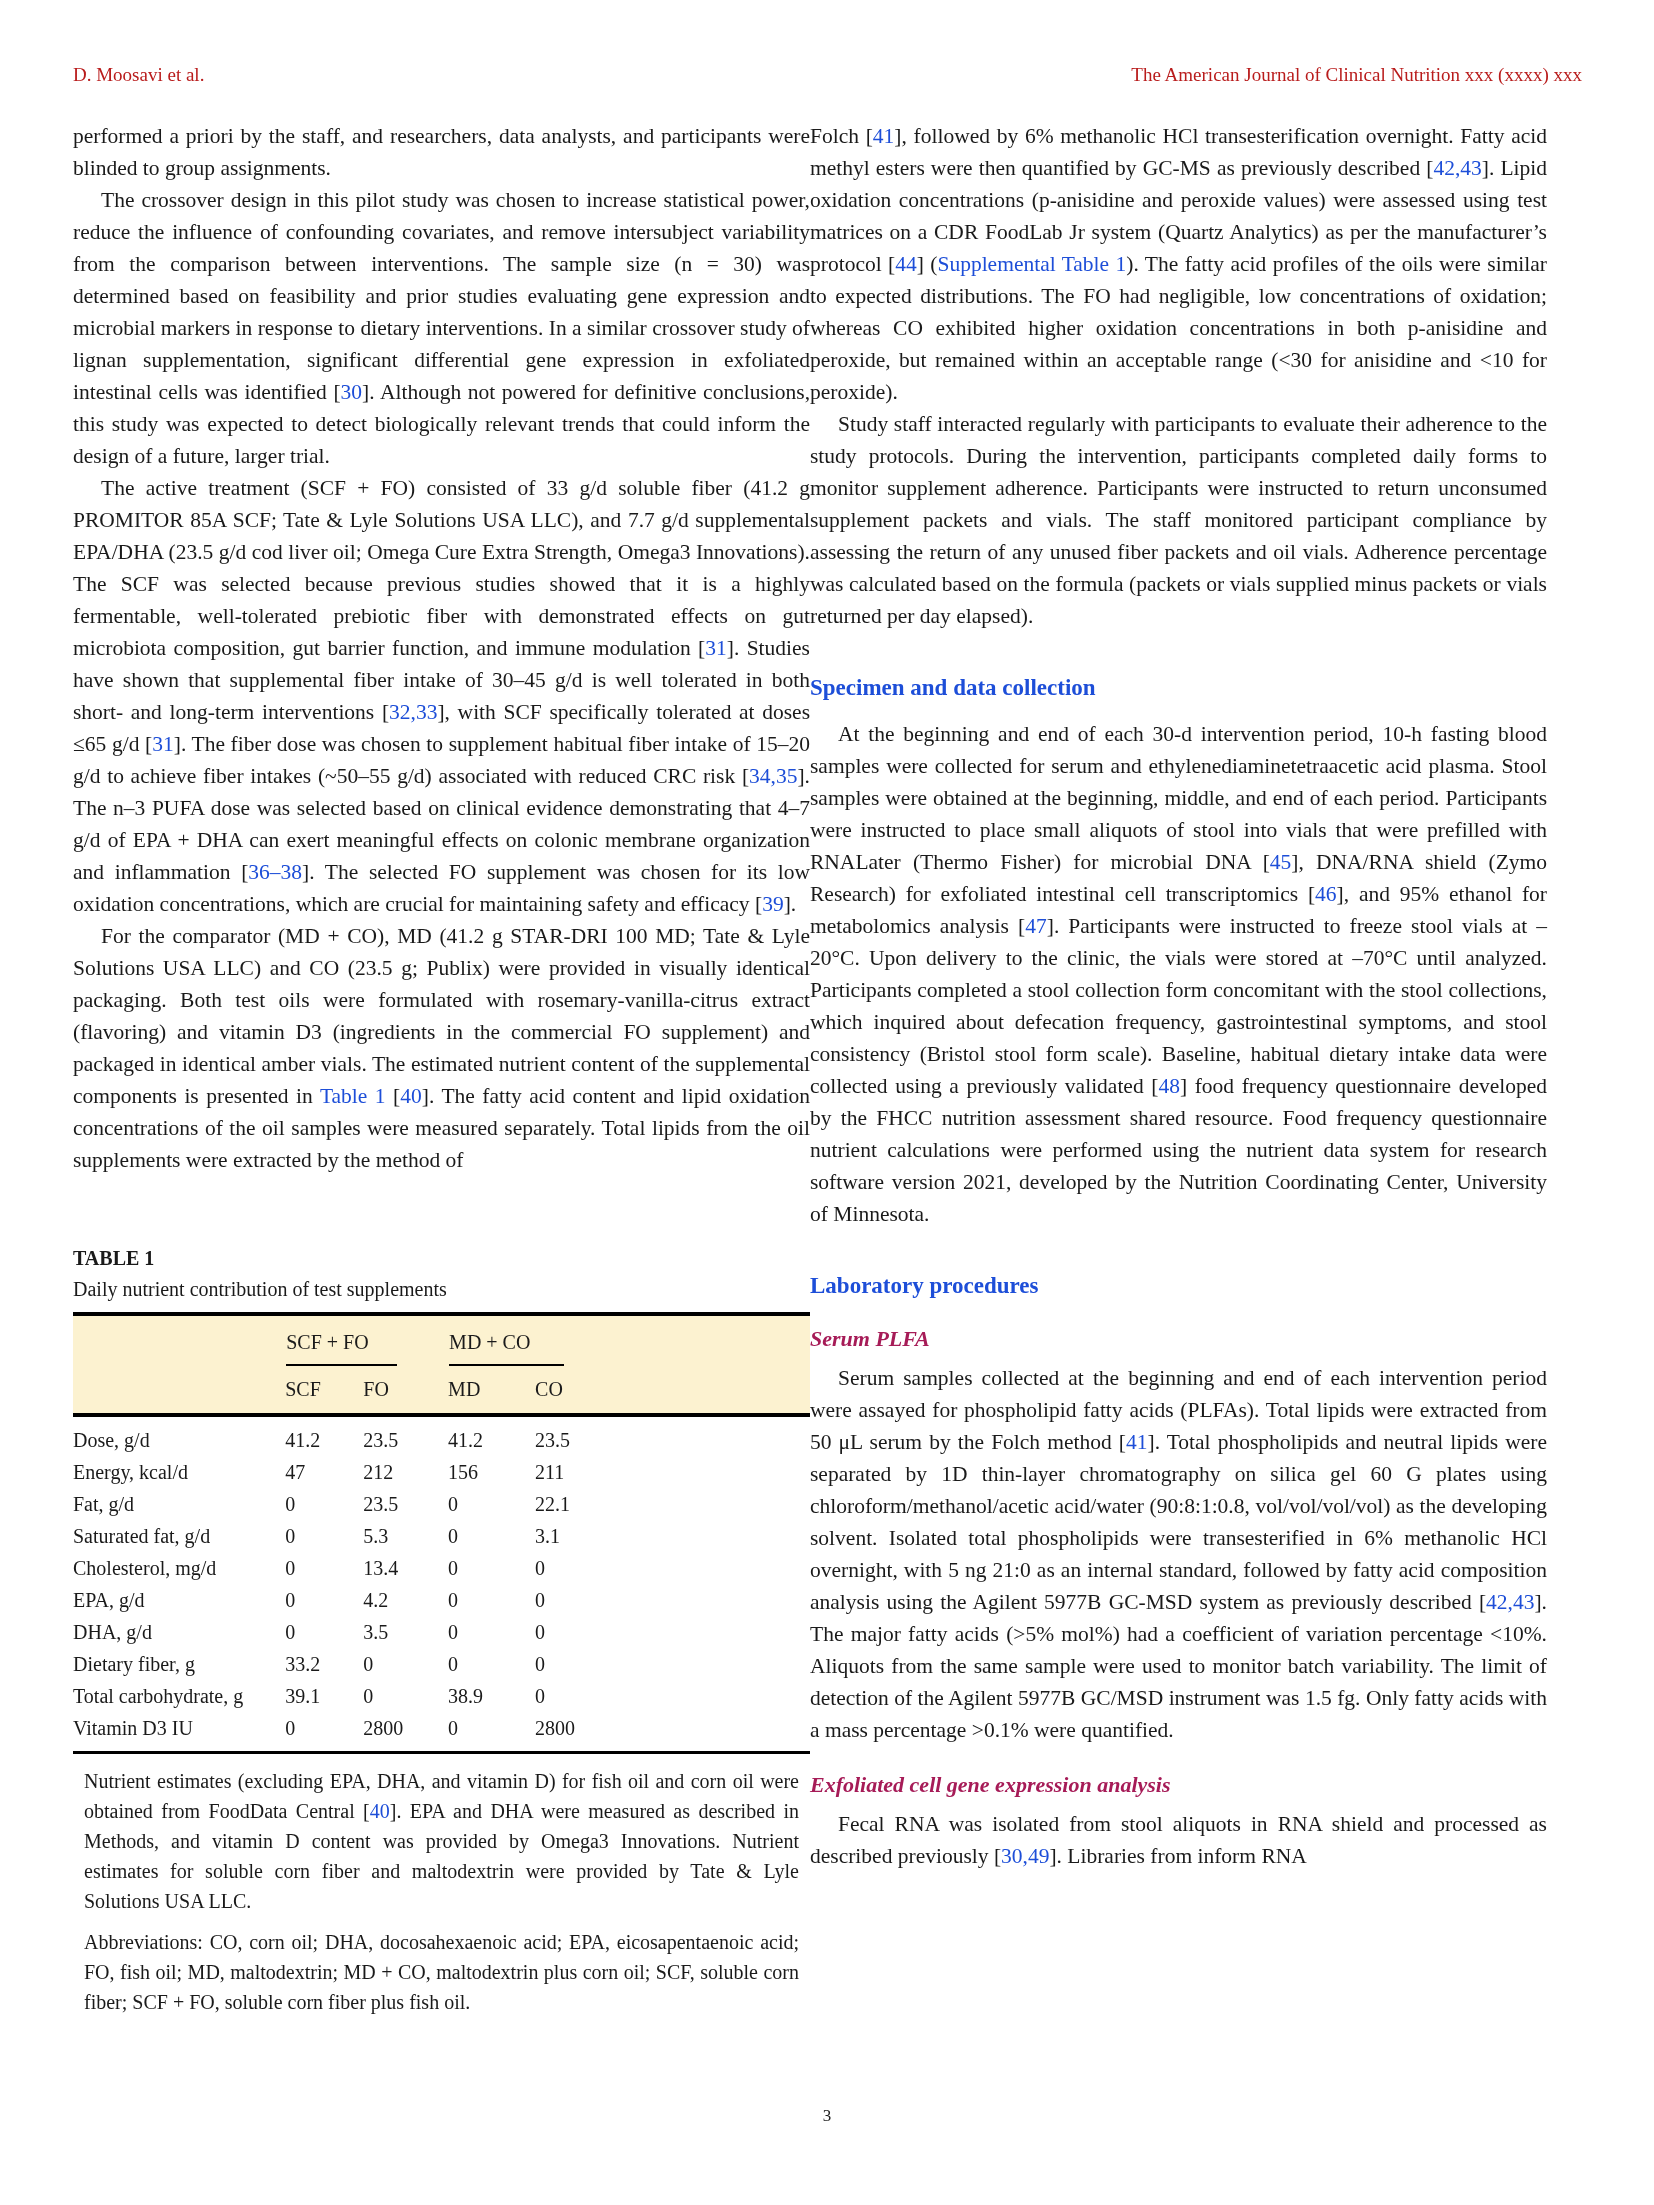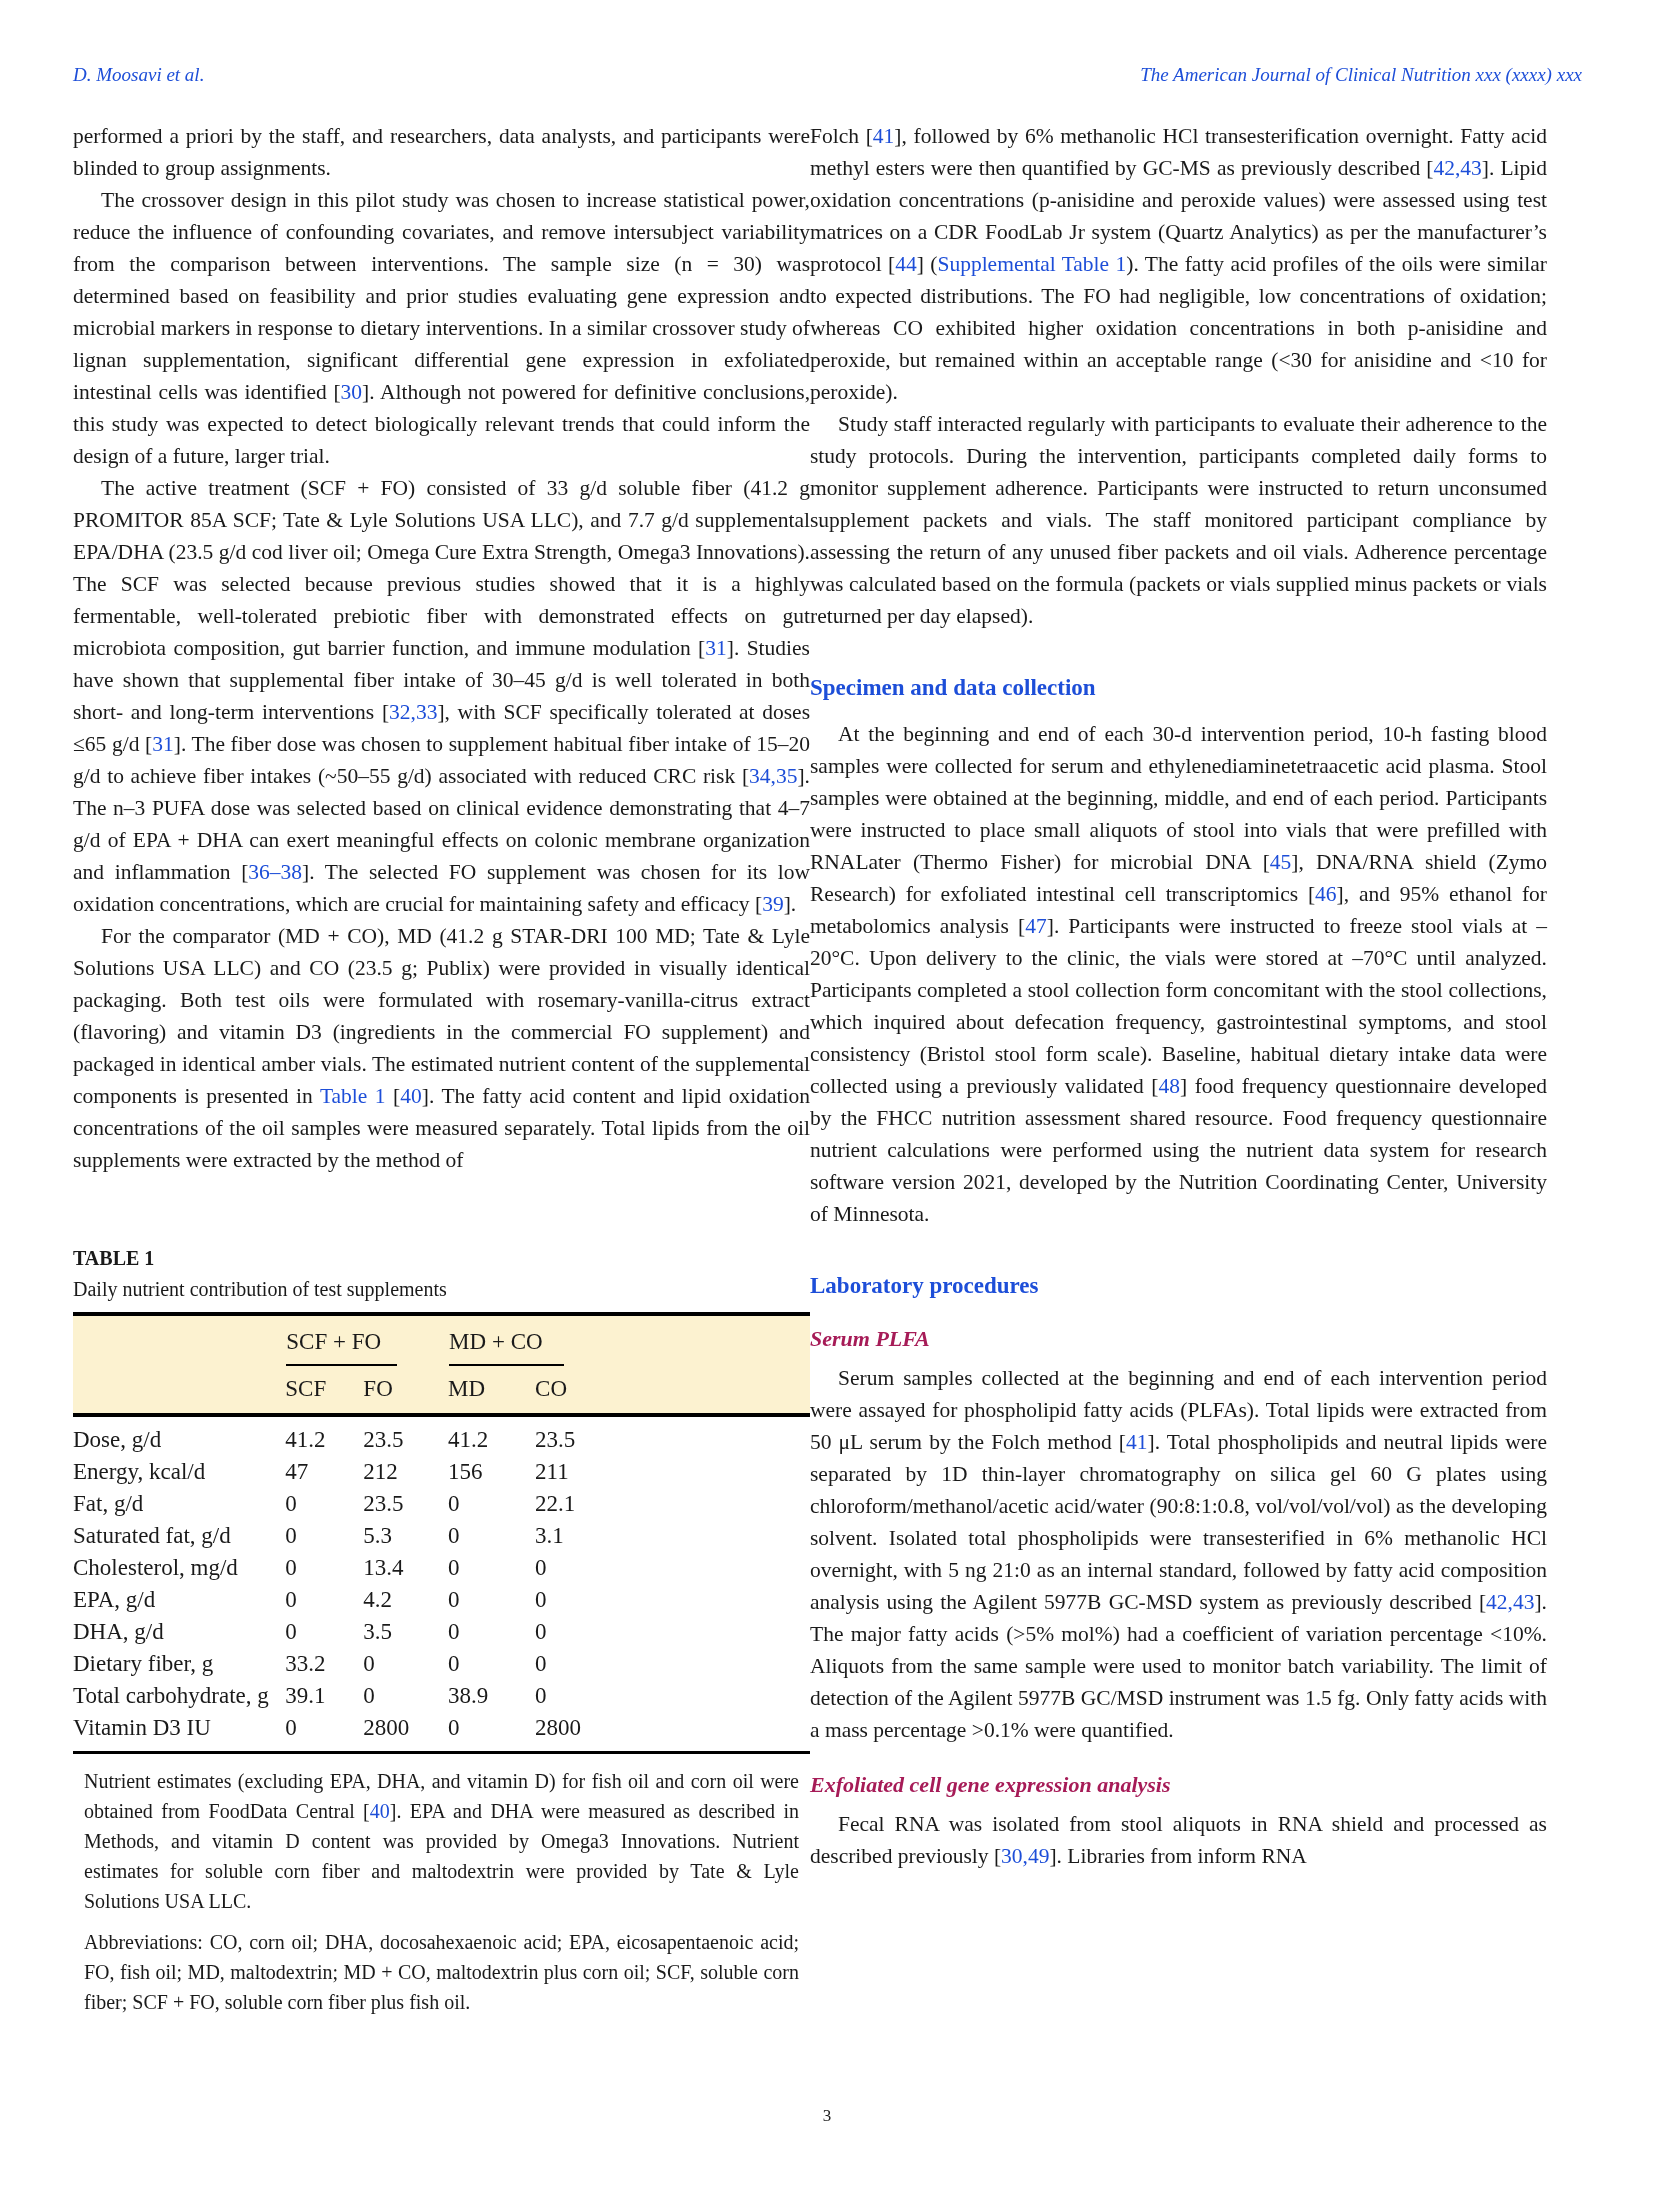--- a/index.html
+++ b/index.html
@@ -9,21 +9,21 @@
     background: #ffffff;
     color: #1a1a1a;
     font-family: "Liberation Serif", "DejaVu Serif", serif;
     position: relative;
     overflow: hidden;
   }
   .page { position: absolute; inset: 0; padding: 64px 72px 0 73px; }
 
   .running-head {
     display: flex; justify-content: space-between; align-items: baseline;
-    font-style: italic; font-size: 19px; color: #1d4ed8;
+    font-size: 19px; color: #b91c1c;
   }
 
   .columns { display: flex; margin-top: 34px; }
   .col { width: 737px; font-size: 21.5px; line-height: 32px; text-align: justify; }
   p.body-par { margin: 0; }
   p.ind { text-indent: 28px; }
   .cite { color: #1d4ed8; }
 
   h2.section {
     font-size: 23px; font-weight: bold; color: #1d4ed8;
@@ -34,21 +34,21 @@
     margin: 26px 0 10px; text-align: left; line-height: 26px;
   }
 
   .table-block { margin-top: 70px; text-align: left; }
   .tbl-label { font-weight: bold; font-size: 20px; line-height: 24px; }
   .tbl-caption { font-size: 20px; margin: 6px 0 10px; line-height: 26px; }
 
   table.nutrient {
     width: 100%; border-collapse: collapse;
     border-top: 4px solid #000; border-bottom: 3px solid #000;
-    font-size: 23px; line-height: 28px;
+    font-size: 20px; line-height: 28px;
   }
   table.nutrient thead th {
     background: #fcf2d0; font-weight: normal; text-align: left; vertical-align: bottom;
   }
   tr.grp-row th { padding-top: 12px; }
   .grp-inner { display: block; border-bottom: 2px solid #000; padding-bottom: 8px; }
   .grp-a .grp-inner { margin-right: 31%; }
   .grp-b .grp-inner { margin-right: 68%; }
   tr.sub-row th { padding: 8px 0 10px; border-bottom: 4px solid #000; }
   table.nutrient tbody td { padding: 2px 0; }

